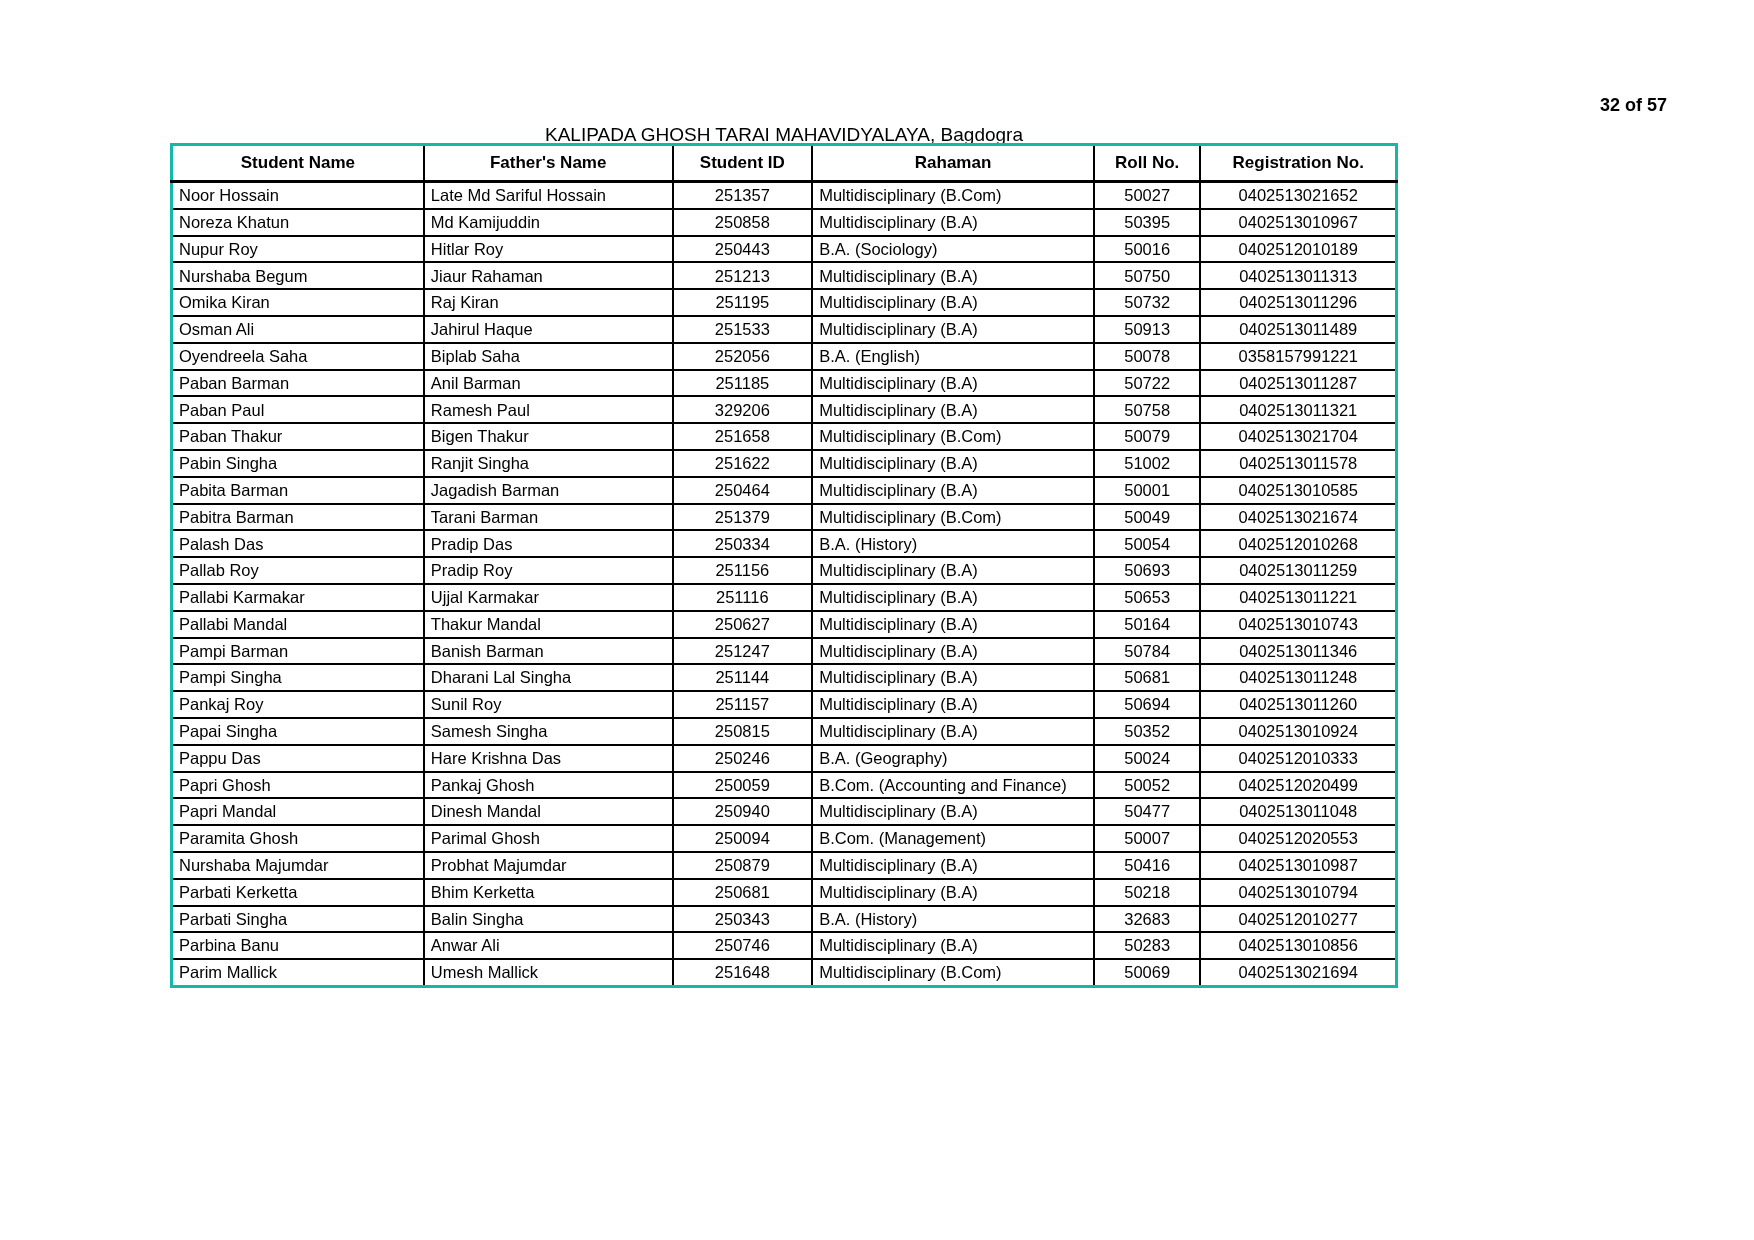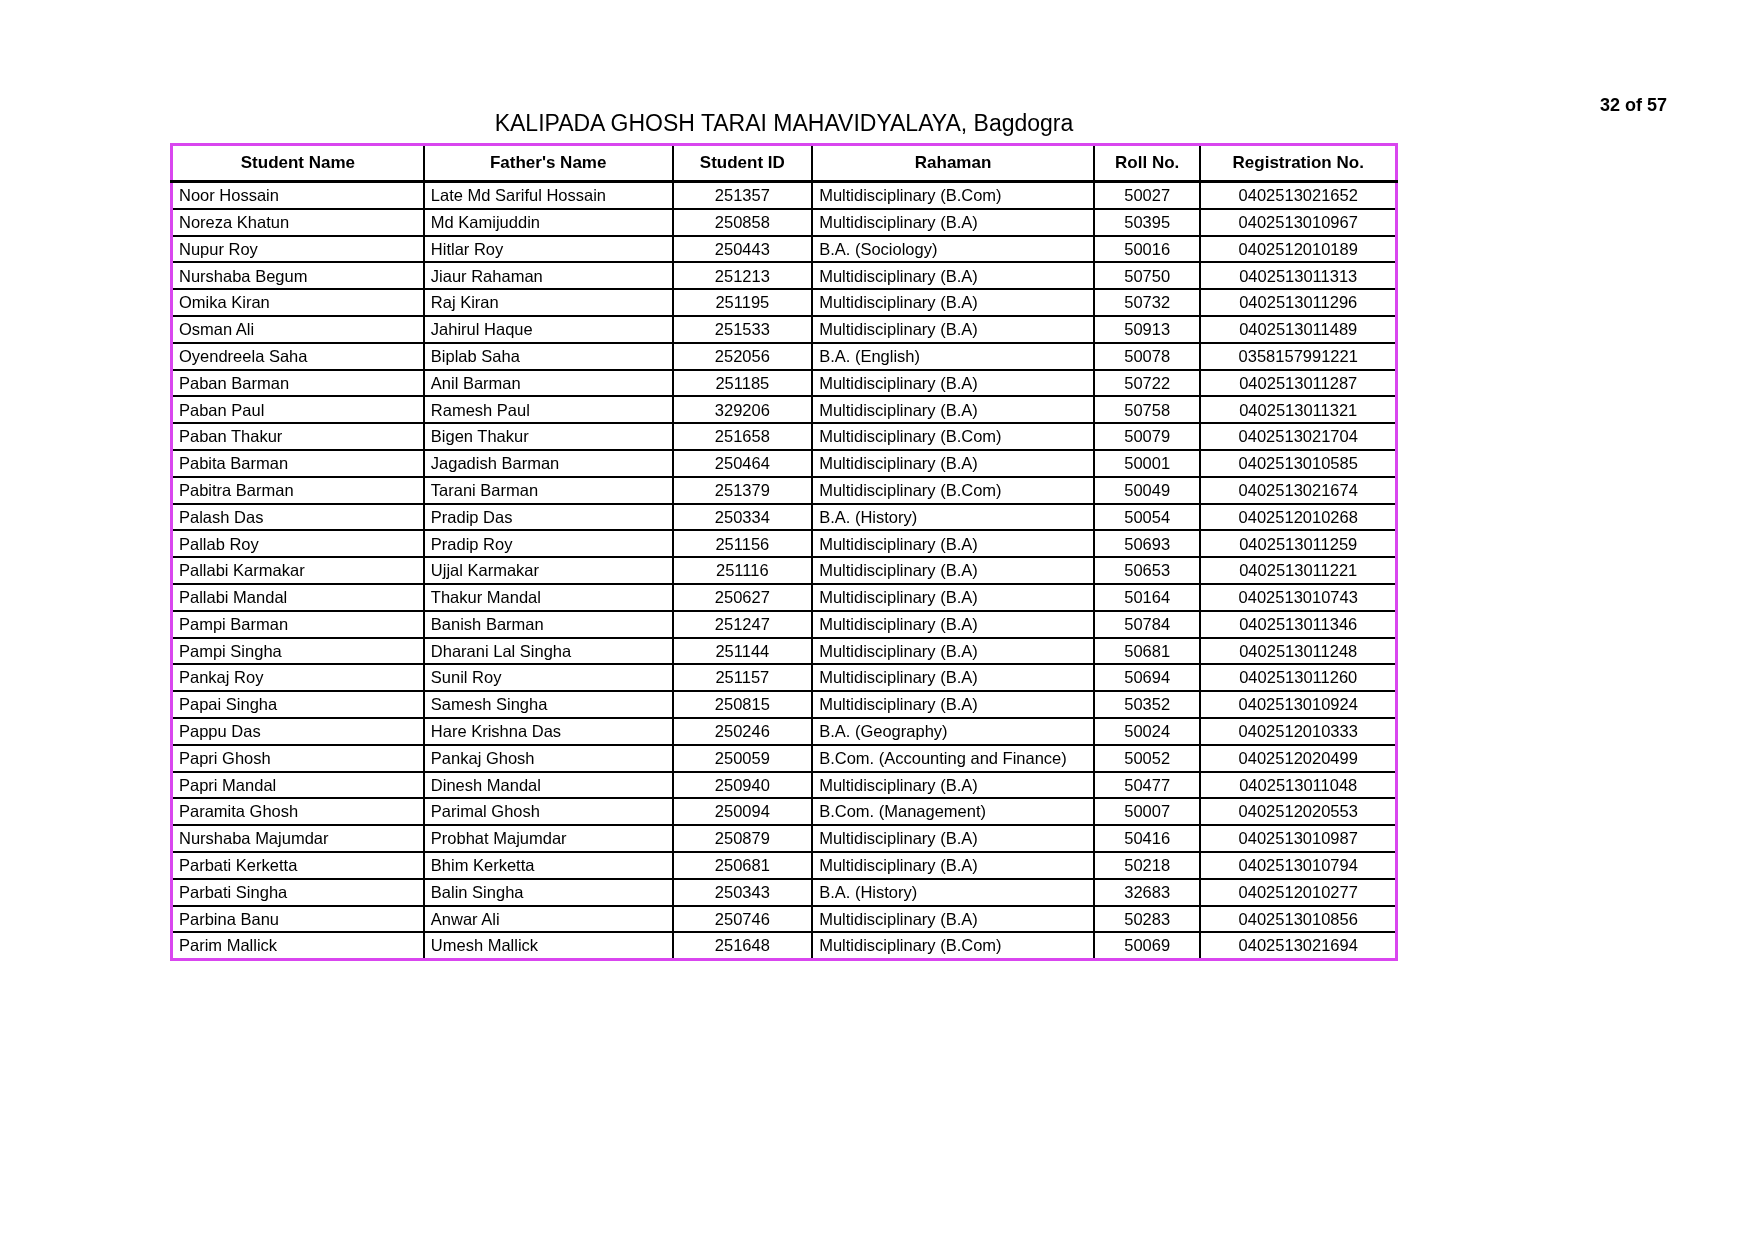--- a/index.html
+++ b/index.html
@@ -19,35 +19,35 @@
   .page-number {
     position: absolute;
     top: 95px;
     left: 1600px;
     width: 154px;
     font-size: 18px;
     font-weight: bold;
   }
   .doc-title {
     position: absolute;
-    top: 110px;
+    top: 124px;
     left: 170px;
     width: 1228px;
     text-align: center;
-    font-size: 23px;
+    font-size: 19px;
     font-weight: normal;
   }
   table.students {
     position: absolute;
     top: 143px;
     left: 170px;
     width: 1228px;
     border-collapse: collapse;
     table-layout: fixed;
-    border: 3px solid #d946ef;
+    border: 3px solid #14b8a6;
   }
   table.students th,
   table.students td {
     border: 2px solid #000;
     padding: 0 6px;
     overflow: hidden;
     white-space: nowrap;
     font-size: 16.5px;
   }
   table.students thead th {
@@ -167,20 +167,28 @@
         </tr>
         <tr>
           <td class="c0">Paban Thakur</td>
           <td class="c1">Bigen Thakur</td>
           <td class="c2">251658</td>
           <td class="c3">Multidisciplinary (B.Com)</td>
           <td class="c4">50079</td>
           <td class="c5">0402513021704</td>
         </tr>
         <tr>
+          <td class="c0">Pabin Singha</td>
+          <td class="c1">Ranjit Singha</td>
+          <td class="c2">251622</td>
+          <td class="c3">Multidisciplinary (B.A)</td>
+          <td class="c4">51002</td>
+          <td class="c5">0402513011578</td>
+        </tr>
+        <tr>
           <td class="c0">Pabita Barman</td>
           <td class="c1">Jagadish Barman</td>
           <td class="c2">250464</td>
           <td class="c3">Multidisciplinary (B.A)</td>
           <td class="c4">50001</td>
           <td class="c5">0402513010585</td>
         </tr>
         <tr>
           <td class="c0">Pabitra Barman</td>
           <td class="c1">Tarani Barman</td>

